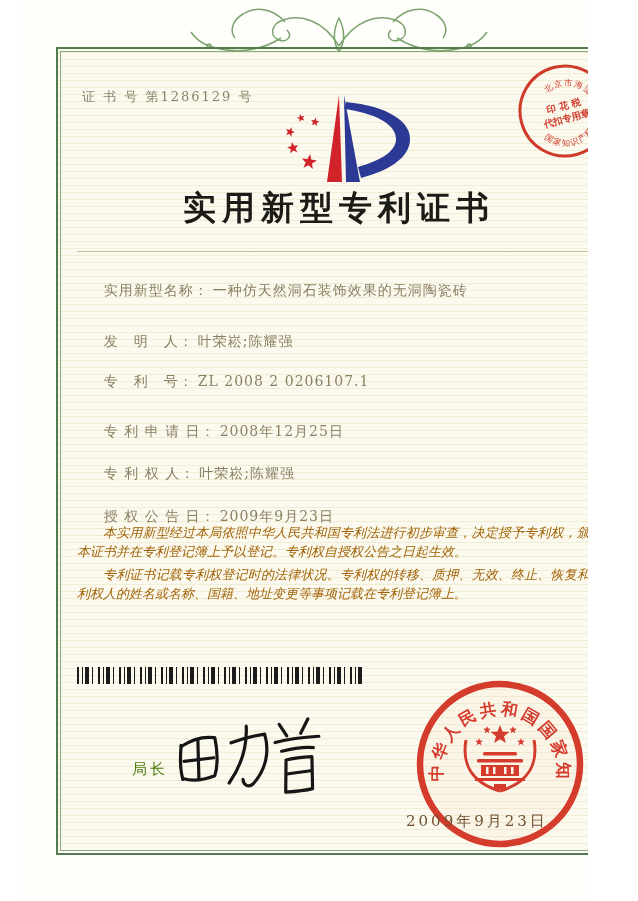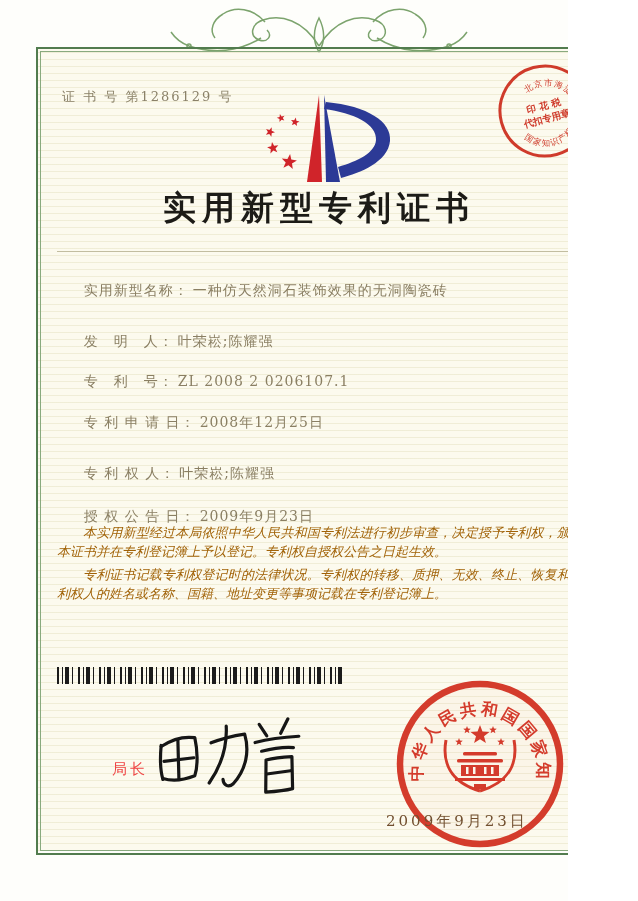--- a/index.html
+++ b/index.html
@@ -1,19 +1,20 @@
 <!DOCTYPE html>
 <html><head>
 <meta charset="utf-8">
 <style>
   html,body{margin:0;padding:0;background:#ffffff;}
   .page{
     position:relative;width:568px;height:901px;overflow:hidden;
     background:#fefefb;
     font-family:"DejaVu Serif","Liberation Serif",serif;
+    margin-left:20px;
   }
   .paper{
     position:absolute;left:38px;top:49px;width:558px;height:802px;
     background-color:#fcfaee;
     background-image:repeating-linear-gradient(0deg,
       rgba(197,191,132,0.22) 0px, rgba(197,191,132,0.22) 1px,
       rgba(0,0,0,0) 1px, rgba(0,0,0,0) 7px);
   }
   .frame{position:absolute;left:36px;top:47px;width:560px;height:804px;
     border:2px solid #527c4e;pointer-events:none;}
@@ -33,37 +34,37 @@
     position:absolute;left:0;top:186px;width:638px;text-align:center;
     font-size:33px;font-weight:bold;color:#1c1b17;letter-spacing:6px;
   }
   .title-rule{position:absolute;left:57px;top:251px;width:524px;height:1px;
     background:#c2bda0;}
   .field{
     position:absolute;left:62px;width:520px;font-size:14px;color:#8a7f63;
     letter-spacing:1px;white-space:pre;
   }
   .field .lbl{margin-right:4px;}
-  .f1{top:266px}.f2{top:317px}.f3{top:357px}.f4{top:398px}.f5{top:449px}.f6{top:492px}
+  .f1{top:266px}.f2{top:317px}.f3{top:357px}.f4{top:407px}.f5{top:449px}.f6{top:492px}
   .body-text{
     position:absolute;left:57px;top:524px;width:526px;
     font-size:13px;line-height:1.44;color:#a16207;text-align:justify;
     font-style:italic;
   }
   .body-text p{margin:0 0 5px 0;text-indent:2em;}
   .barcode{
     position:absolute;left:57px;top:667px;width:288px;height:17px;
     background:repeating-linear-gradient(90deg,
       #1b1b1b 0px,#1b1b1b 2px,rgba(0,0,0,0) 2px,rgba(0,0,0,0) 5px,
       #1b1b1b 5px,#1b1b1b 6px,rgba(0,0,0,0) 6px,rgba(0,0,0,0) 8px,
       #1b1b1b 8px,#1b1b1b 12px,rgba(0,0,0,0) 12px,rgba(0,0,0,0) 15px,
       #1b1b1b 15px,#1b1b1b 16px,rgba(0,0,0,0) 16px,rgba(0,0,0,0) 21px);
   }
   .director-label{
-    position:absolute;left:112px;top:760px;font-size:15px;color:#ef4444;
+    position:absolute;left:112px;top:760px;font-size:15px;color:#4d7c0f;
     letter-spacing:3px;
   }
   .signature{position:absolute;left:152px;top:712px;width:152px;height:96px;
     transform:rotate(-3deg);}
   .authority-seal{position:absolute;left:394px;top:678px;width:172px;height:172px;z-index:5;}
   .seal-date{
     position:absolute;left:386px;top:812px;font-size:15px;color:#714f2f;
     letter-spacing:3px;z-index:6;white-space:pre;
   }
   .page-footer{

